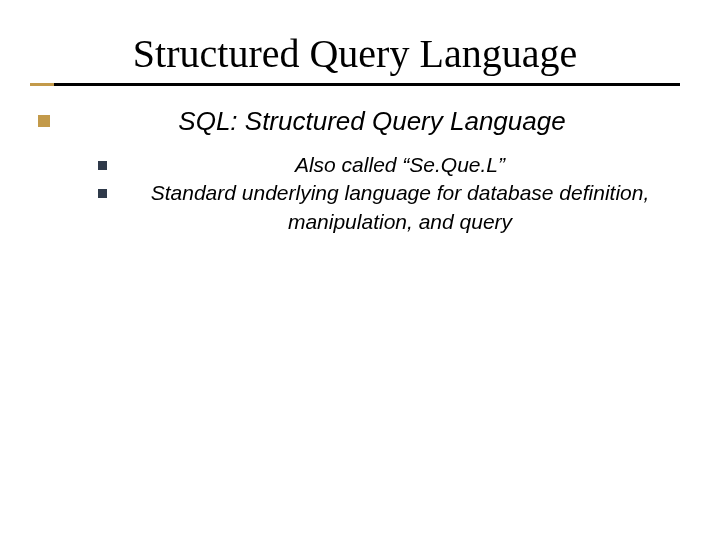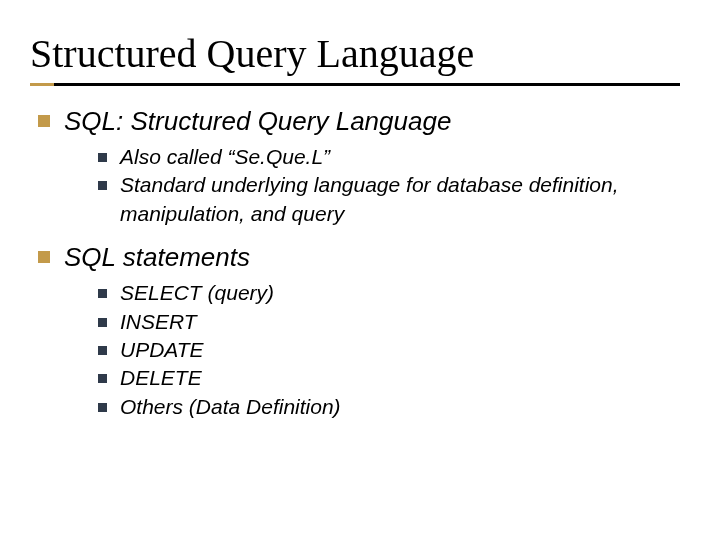--- a/index.html
+++ b/index.html
@@ -11,20 +11,21 @@
     font-family: Verdana, Geneva, sans-serif;
     color: #000;
     overflow: hidden;
   }
   .slide {
     box-sizing: border-box;
     width: 720px;
     height: 540px;
     padding: 30px 40px 20px 30px;
     position: relative;
+    text-align: center;
   }
   .title {
     font-family: "Times New Roman", Times, serif;
     font-size: 40px;
     font-weight: 400;
     margin: 0 0 6px 0;
     color: #000;
   }
   .title-rule {
     display: flex;
@@ -61,21 +62,21 @@
     content: "";
     position: absolute;
     left: 4px;
     top: 11px;
     width: 12px;
     height: 12px;
     background: #c39a4a;
   }
   .level2 {
     padding-left: 30px;
-    margin-top: 4px;
+    margin-top: 12px;
     margin-bottom: 12px;
   }
   .level2 > li {
     position: relative;
     padding-left: 26px;
     font-size: 21px;
     line-height: 1.35;
     margin-bottom: 0px;
   }
   .level2 > li::before {
@@ -99,24 +100,14 @@
   </div>
 
   <ul class="level1">
     <li>
       <span>SQL:  Structured Query Language</span>
       <ul class="level2">
         <li>Also called “Se.Que.L”</li>
         <li>Standard underlying language for database definition, manipulation, and query</li>
       </ul>
     </li>
-    <li>
-      <span>SQL statements</span>
-      <ul class="level2">
-        <li>SELECT (query)</li>
-        <li>INSERT</li>
-        <li>UPDATE</li>
-        <li>DELETE</li>
-        <li>Others (Data Definition)</li>
-      </ul>
-    </li>
   </ul>
 </div>
 
 </body></html>

